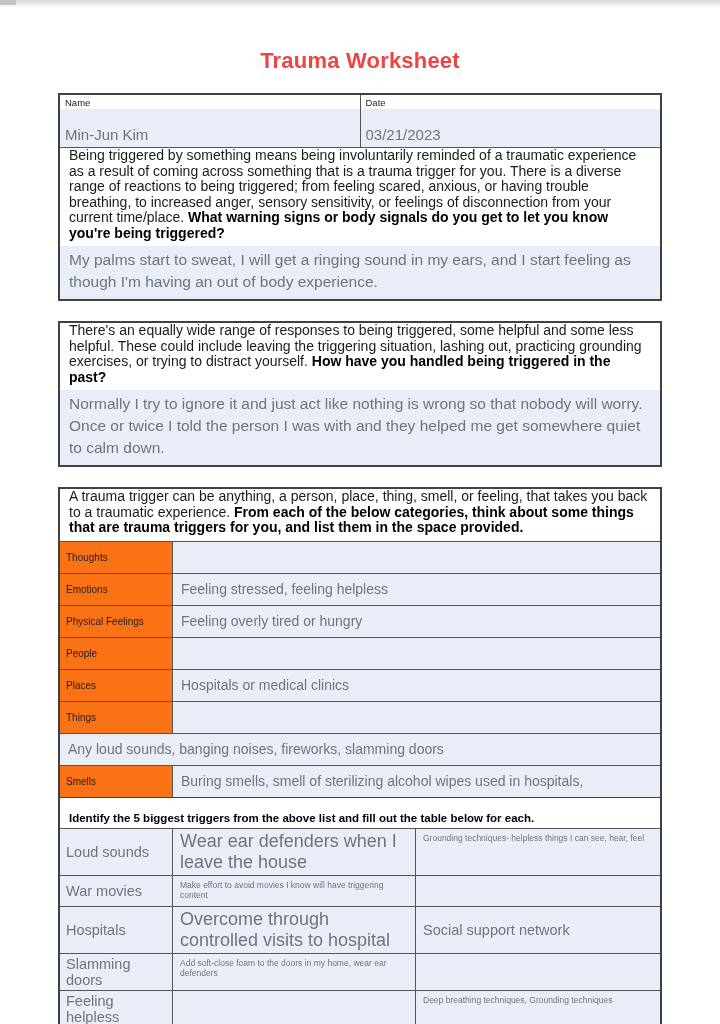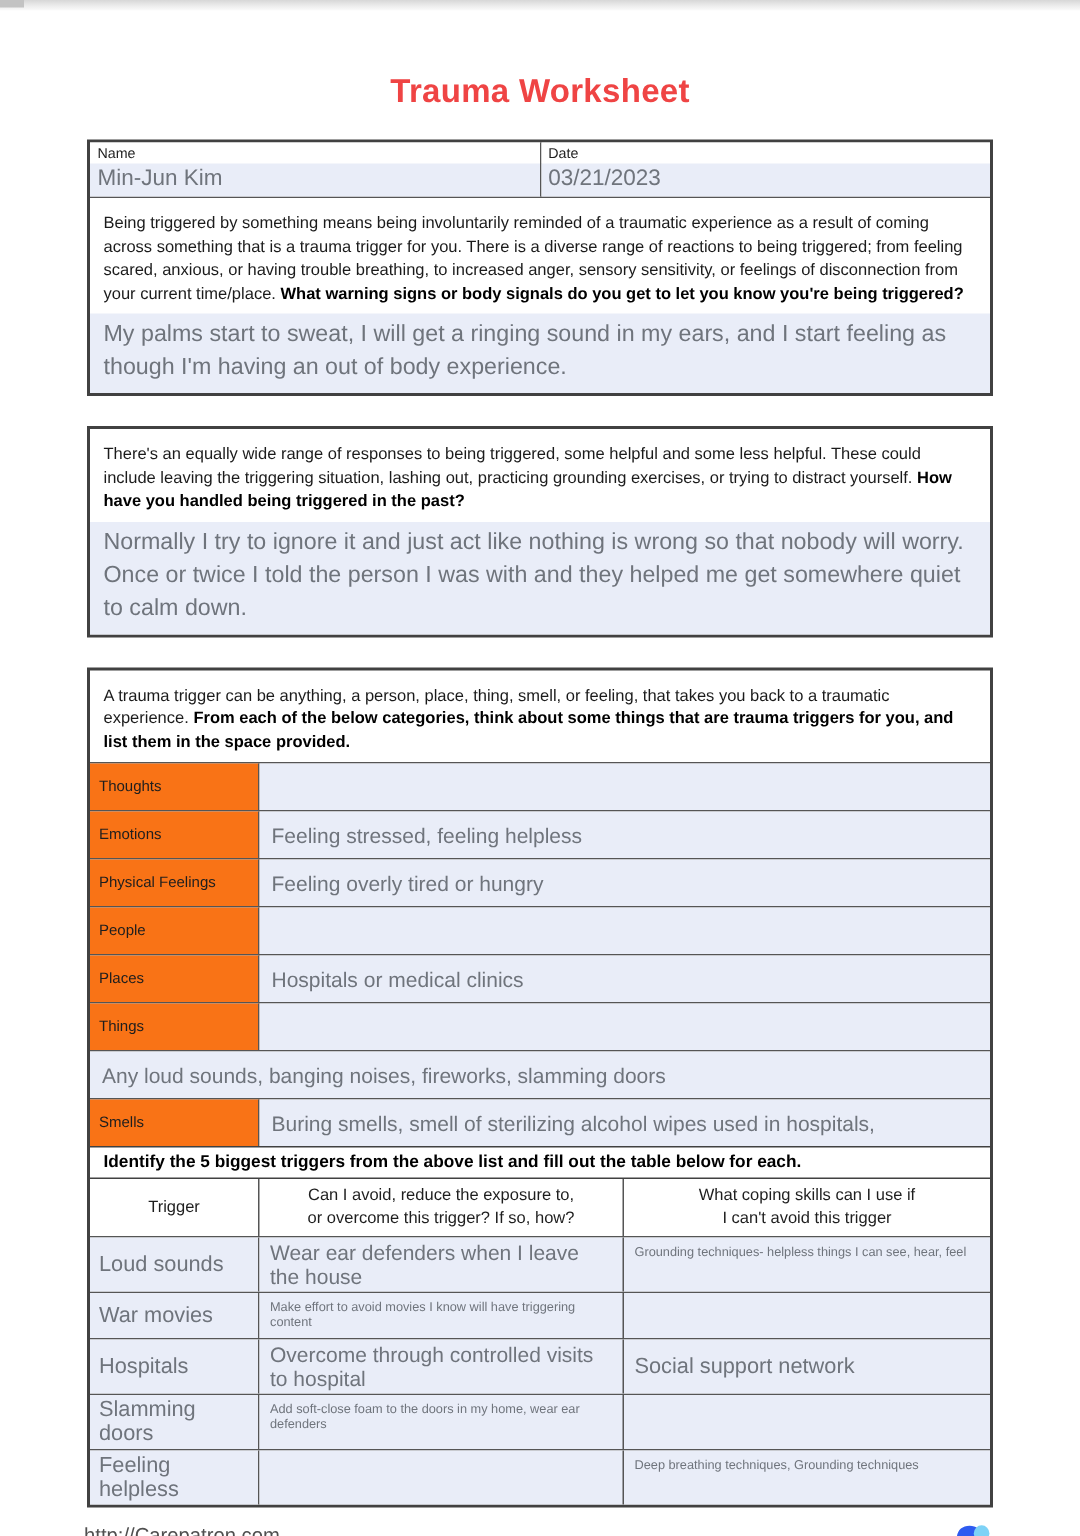--- a/index.html
+++ b/index.html
@@ -23,45 +23,45 @@
   .title{margin:41px 0 0;text-align:center;font-size:22px;font-weight:bold;color:#ef4444;letter-spacing:.2px;}
   .doc{width:604px;margin:19px auto 0;}
   .box{border:2px solid var(--bmain);background:#fff;}
   .box.gap{margin-top:20px;}
 
   
   .namedate{display:flex;border-bottom:1.5px solid var(--bline);}
   .nd-field{flex:1;min-width:0;}
   .nd-field + .nd-field{border-left:1.5px solid var(--bline);}
   .nd-label{font-size:9.5px;color:#1e1e1e;padding:2px 5px 1px;background:#fff;}
-  .nd-value{background:var(--lav);font-size:15px;color:var(--hand);padding:0 5px 3px;min-height:20px;line-height:19px;}
+  .nd-value{background:var(--lav);font-size:15px;color:var(--hand);padding:16px 5px 3px;min-height:20px;line-height:19px;}
 
   
-  .para{padding:10px 9px 5px;font-size:11px;line-height:15.5px;color:var(--ink);}
+  .para{padding:0 9px 5px;font-size:14px;line-height:15.5px;color:var(--ink);}
   .para b{color:#000;}
   .answer{background:var(--lav);padding:3px 9px 6px;font-size:15.5px;line-height:22px;color:var(--hand);min-height:52px;}
 
   
   .cat-row{display:flex;border-top:1px solid var(--bline);min-height:32px;}
   .cat-label{width:113px;min-width:113px;border-right:1px solid var(--bline);display:flex;align-items:center;padding:2px 6px;font-size:10px;color:#1e1e1e;background:#f97316;}
   .cat-value{flex:1;background:var(--lav);display:flex;align-items:center;padding:2px 8px;font-size:14px;color:var(--hand);min-width:0;}
 
   
-  .identify{border-top:1.5px solid var(--bmain);padding:4px 9px 4px;font-size:11.5px;font-weight:bold;color:#000;background:#fff;}
+  .identify{border-top:1.5px solid var(--bmain);padding:14px 9px 4px;font-size:11.5px;font-weight:bold;color:#000;background:#fff;}
 
   
   .trig-head{display:flex;border-top:1.5px solid var(--bmain);text-align:center;font-size:11px;color:#1e1e1e;background:#fff;}
   .th-c1{width:113px;min-width:113px;display:flex;align-items:center;justify-content:center;border-right:1px solid var(--bline);padding:4px;}
   .th-c2{width:243px;min-width:243px;border-right:1px solid var(--bline);padding:4px 6px;line-height:15px;display:flex;flex-direction:column;justify-content:center;}
   .th-c3{flex:1;padding:4px 6px;line-height:15px;display:flex;flex-direction:column;justify-content:center;}
   .trig-row{display:flex;border-top:1px solid var(--bline);min-height:31px;}
   .tr-c1{width:113px;min-width:113px;background:var(--lav);border-right:1px solid var(--bline);display:flex;align-items:center;padding:2px 6px;font-size:14.5px;color:var(--hand);}
   .tr-c2{width:243px;min-width:243px;background:var(--lav);border-right:1px solid var(--bline);display:flex;align-items:center;padding:2px 7px;color:var(--hand);min-width:0;}
   .tr-c3{flex:1;background:var(--lav);display:flex;align-items:center;padding:2px 7px;color:var(--hand);min-width:0;}
-  .cell-lg{font-size:14px;}
+  .cell-lg{font-size:18px;}
   .cell-xl{font-size:14.5px;}
   .cell-sm{font-size:8.5px;line-height:10px;}
   .top-align{align-items:flex-start;padding-top:4px;}
 
   
   .footer{width:608px;margin:11px auto 0;display:flex;justify-content:space-between;align-items:flex-start;}
   .site-link{font-size:13.5px;color:#4f4f4f;text-decoration:underline;cursor:pointer;}
   .brand{display:flex;align-items:center;}
   .logo-icon{width:24px;height:22px;display:inline-block;}
   .brand-name{font-size:14px;color:#14335c;margin-left:3px;line-height:22px;}
@@ -127,31 +127,20 @@
     <div class="cat-row">
       <div class="cat-value">Any loud sounds, banging noises, fireworks, slamming doors</div>
     </div>
     <div class="cat-row">
       <div class="cat-label">Smells</div>
       <div class="cat-value">Buring smells, smell of sterilizing alcohol wipes used in hospitals,</div>
     </div>
 
     <div class="identify">Identify the 5 biggest triggers from the above list and fill out the table below for each.</div>
 
-    <div class="trig-head">
-      <div class="th-c1">Trigger</div>
-      <div class="th-c2">
-        <span>Can I avoid, reduce the exposure to,</span>
-        <span>or overcome this trigger? If so, how?</span>
-      </div>
-      <div class="th-c3">
-        <span>What coping skills can I use if</span>
-        <span>I can't avoid this trigger</span>
-      </div>
-    </div>
 
     <div class="trig-row">
       <div class="tr-c1">Loud sounds</div>
       <div class="tr-c2 cell-lg">Wear ear defenders when I leave the house</div>
       <div class="tr-c3 cell-sm top-align">Grounding techniques- helpless things I can see, hear, feel</div>
     </div>
     <div class="trig-row">
       <div class="tr-c1">War movies</div>
       <div class="tr-c2 cell-sm top-align">Make effort to avoid movies I know will have triggering content</div>
       <div class="tr-c3"></div>

